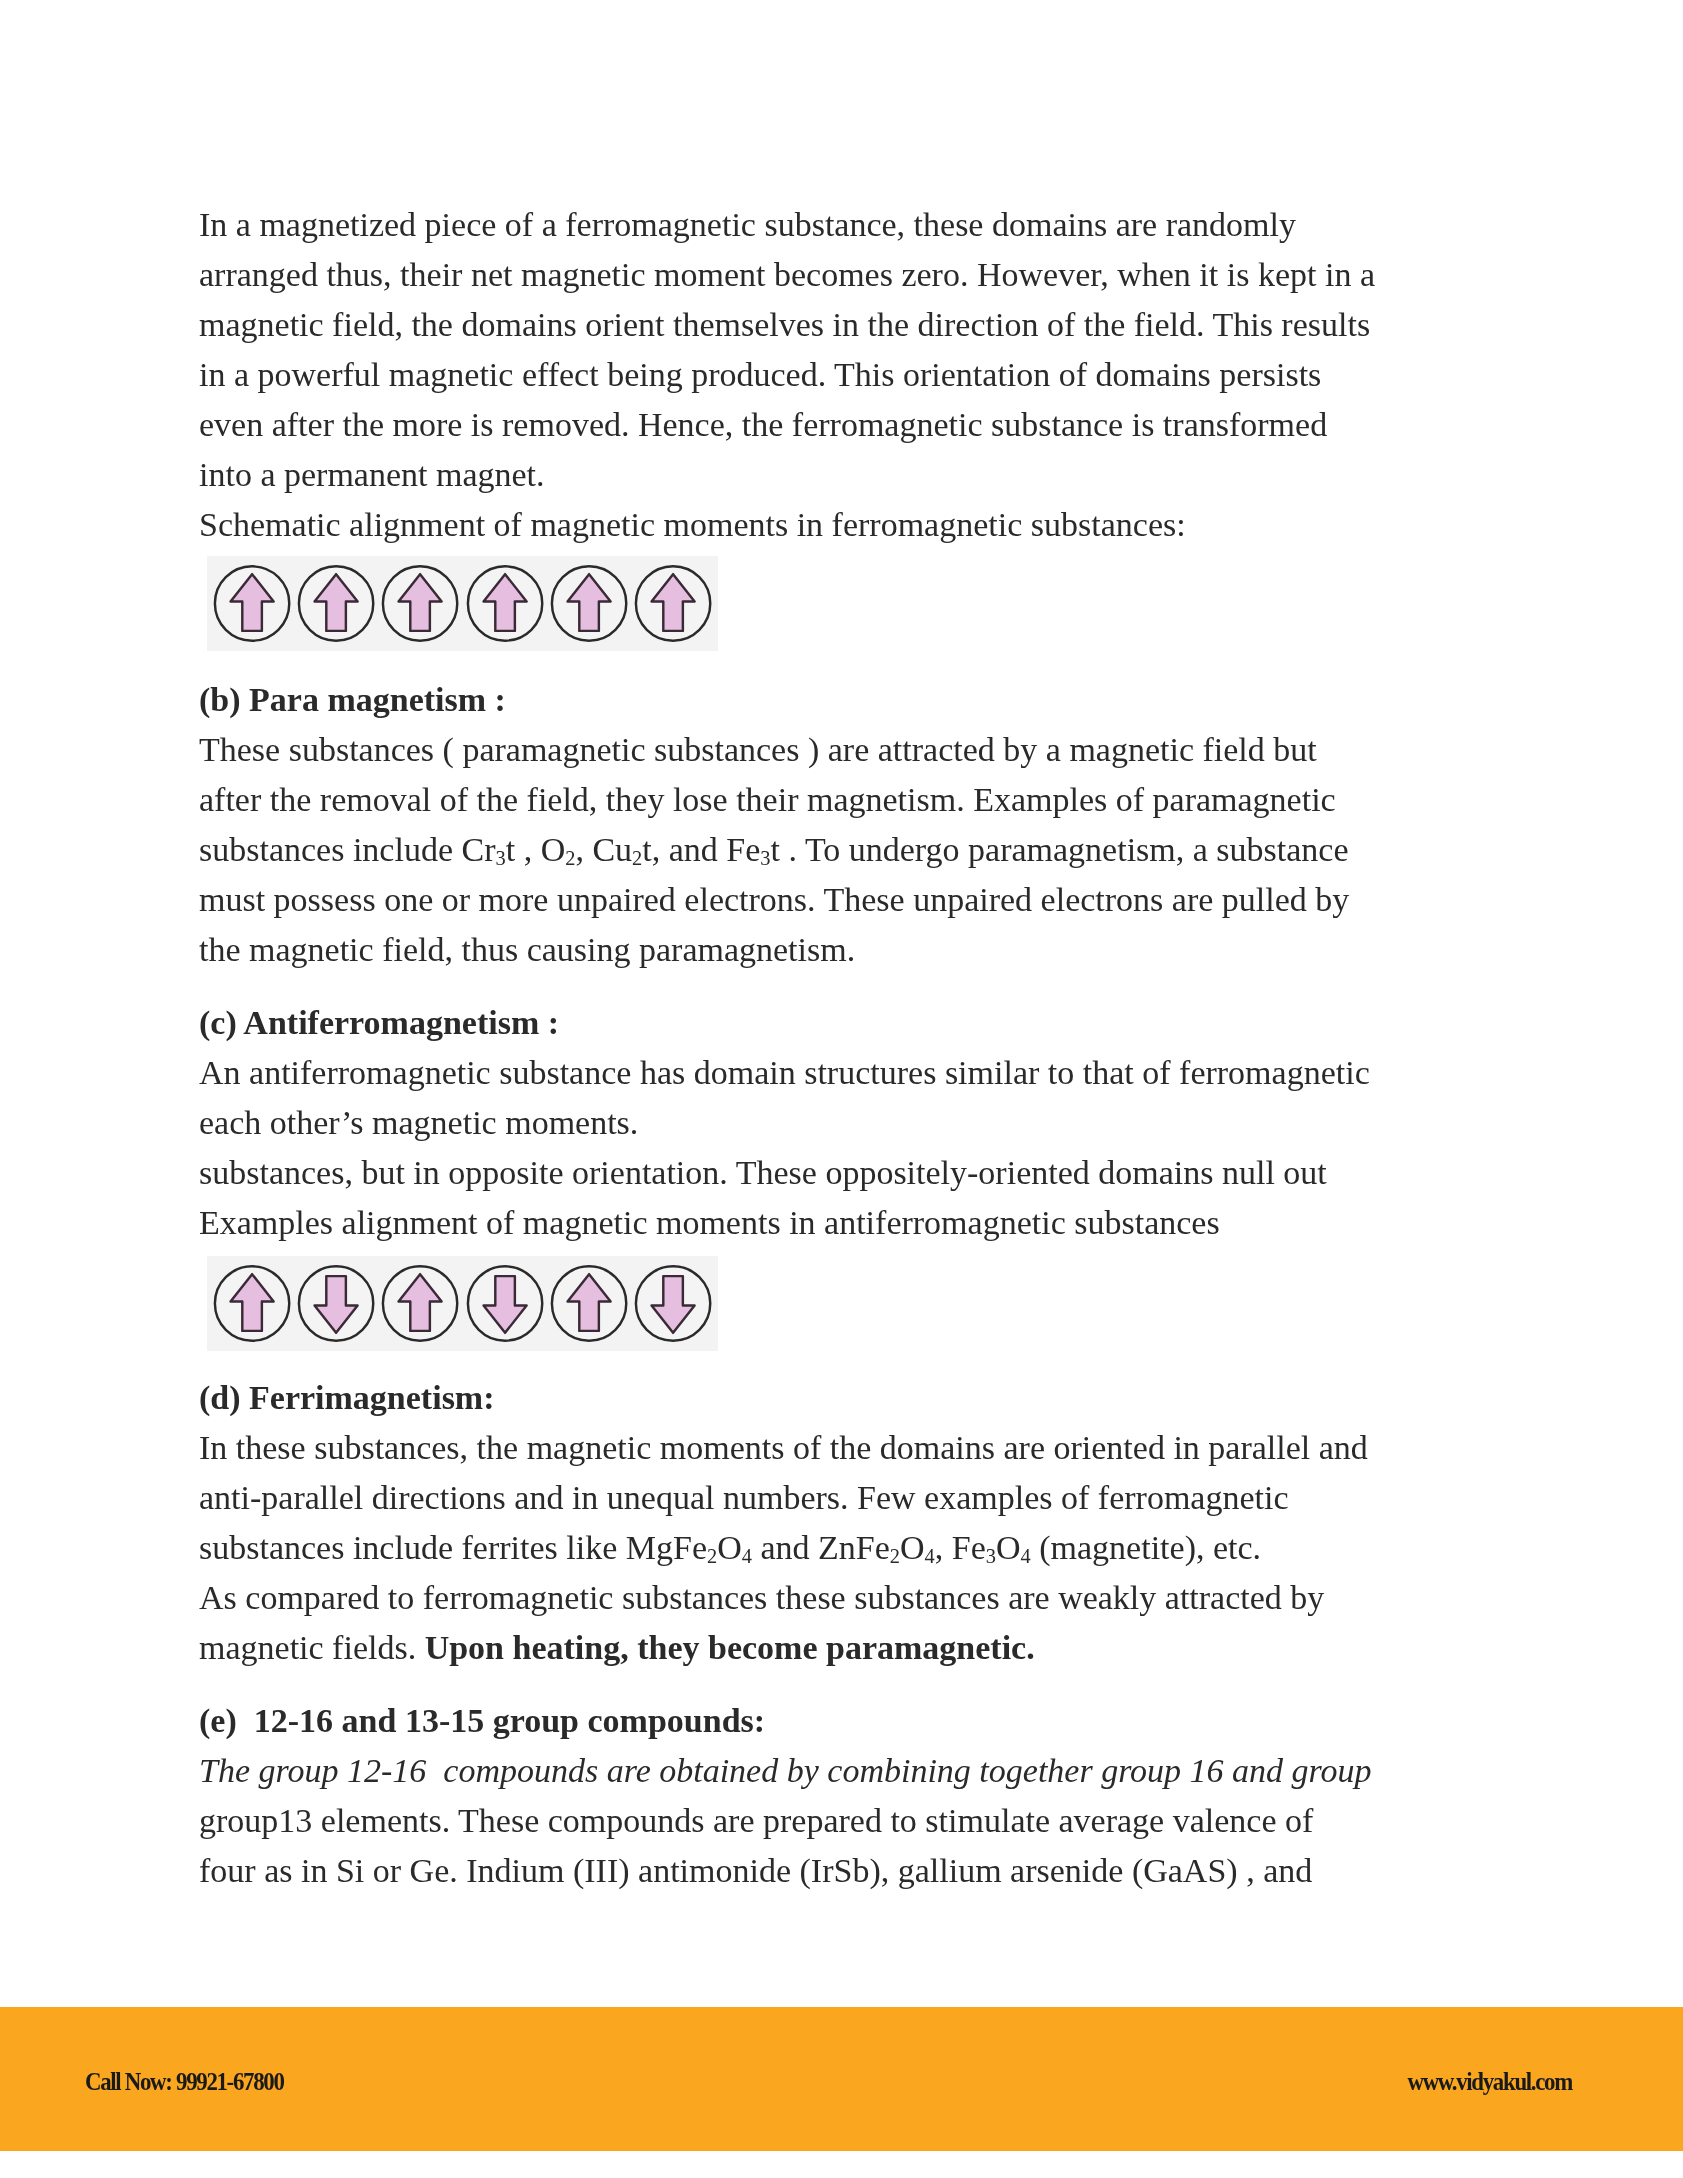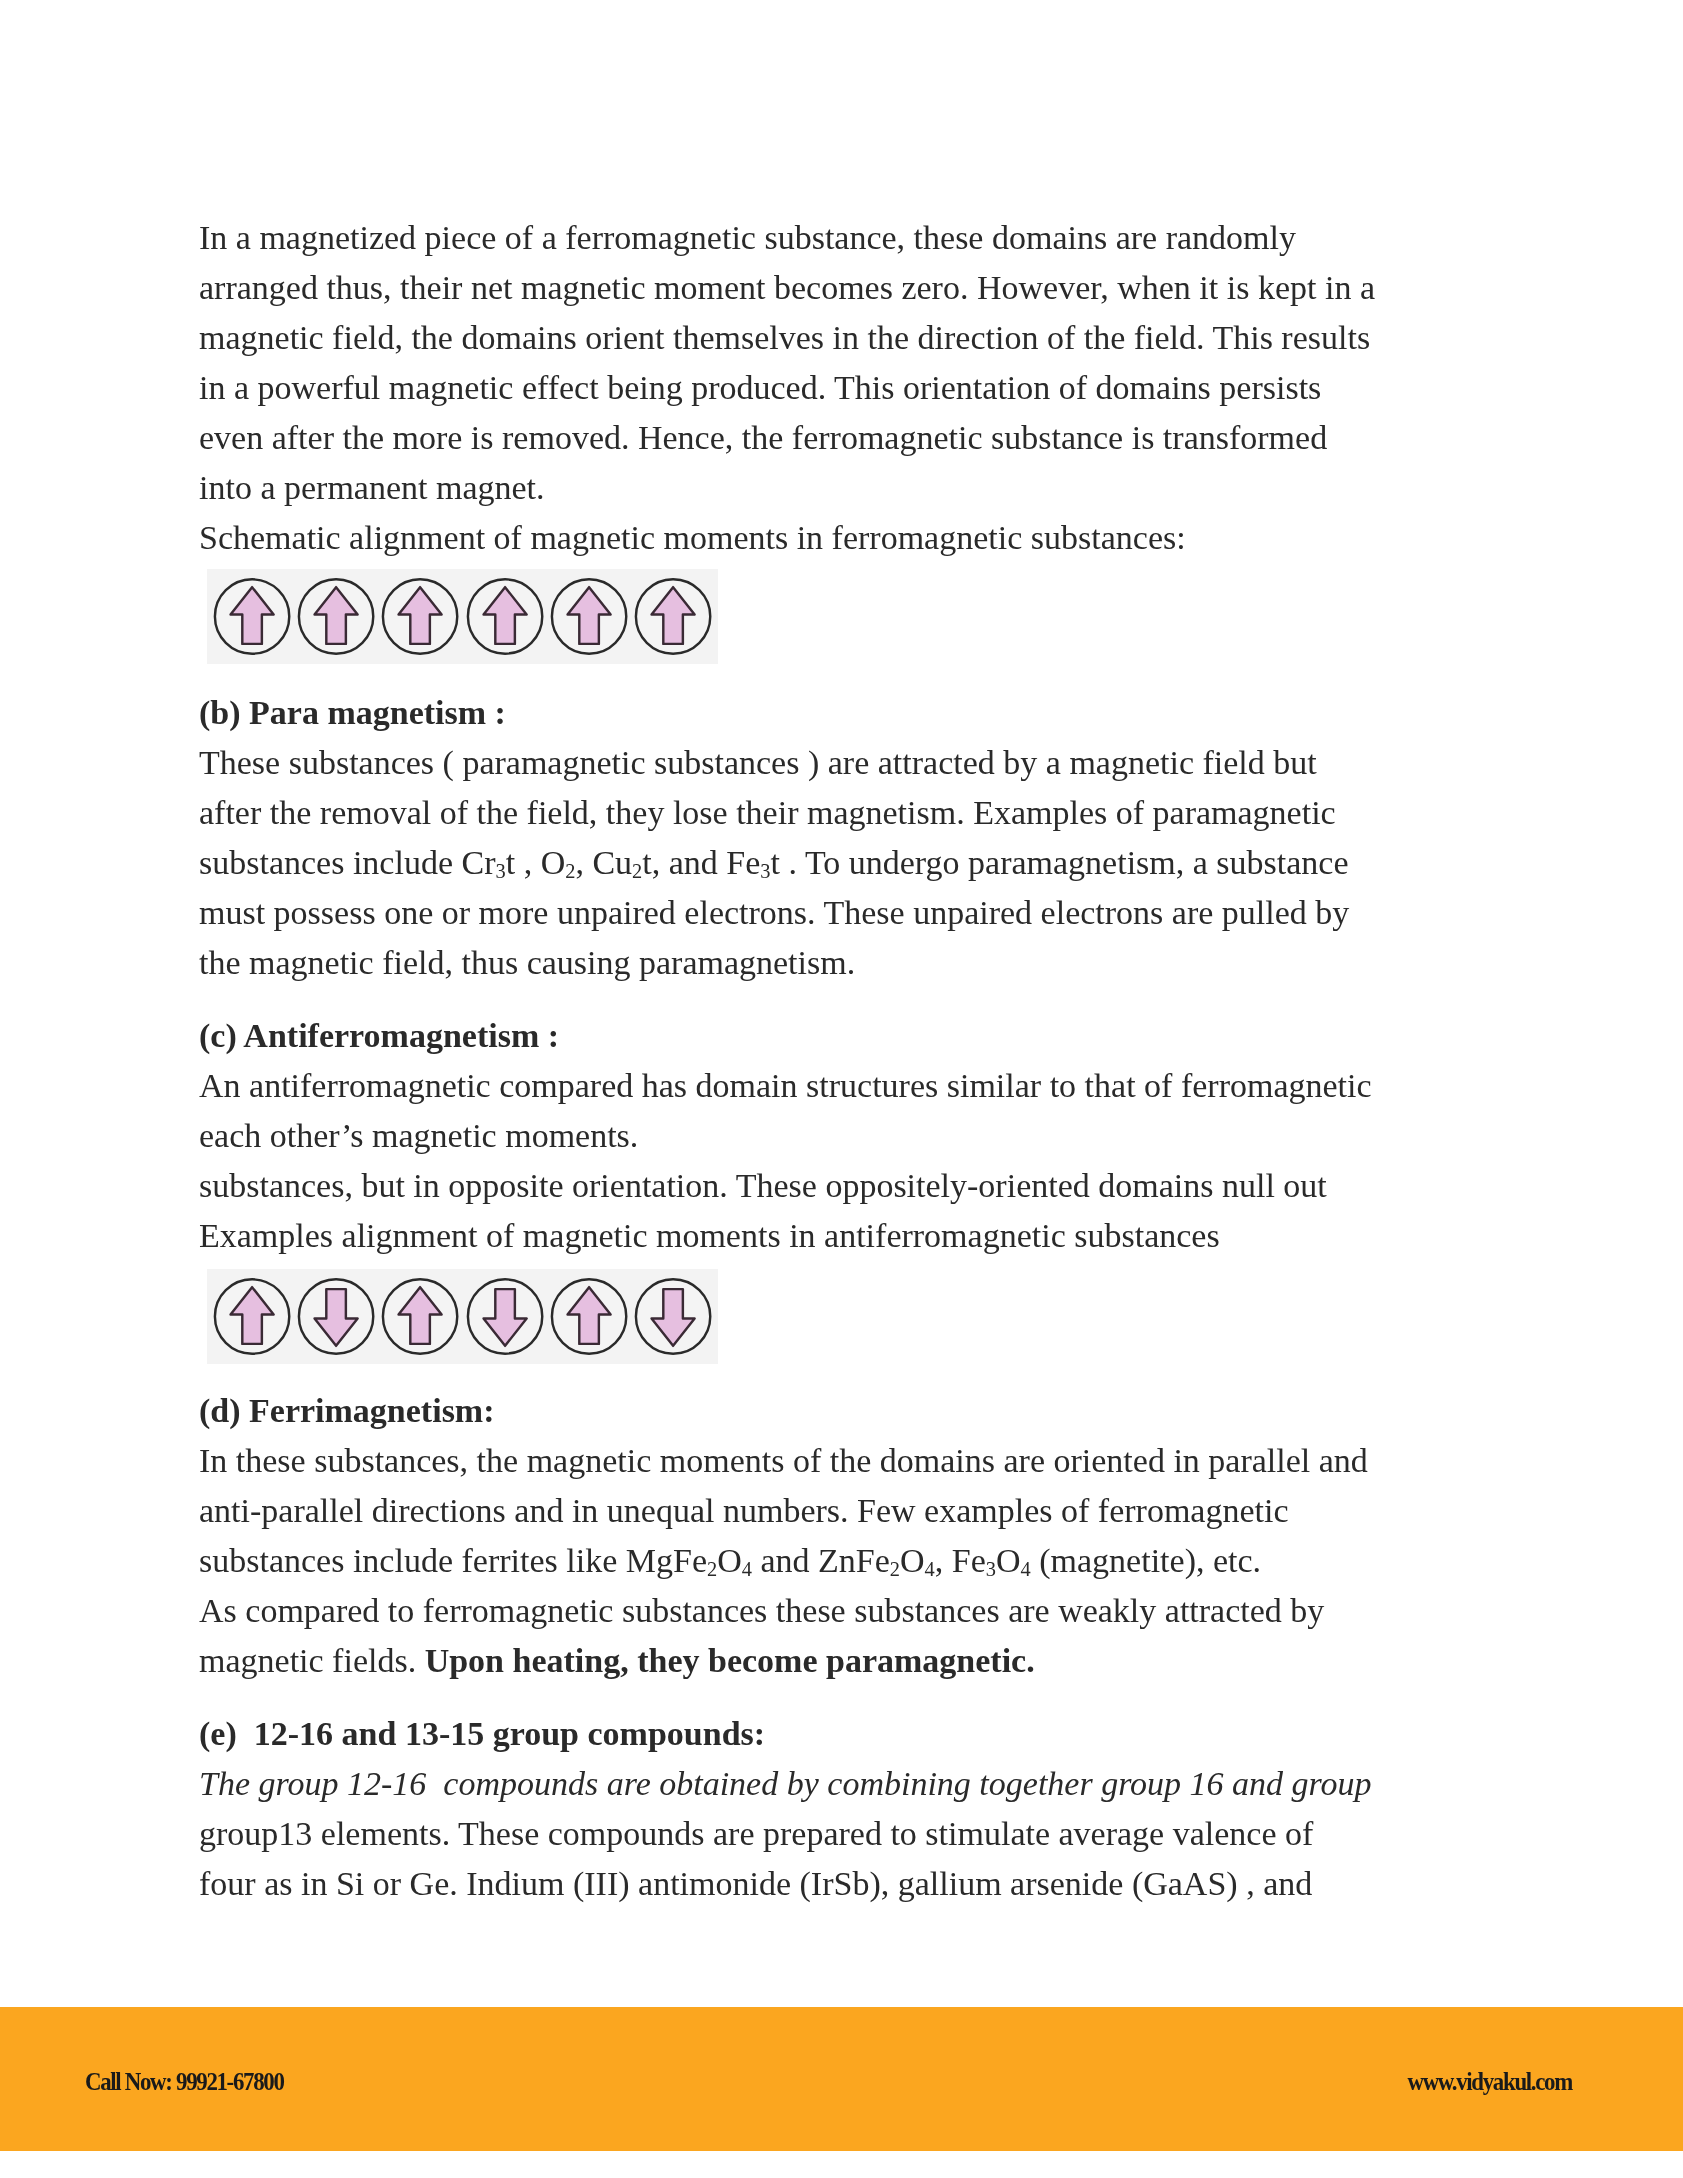--- a/index.html
+++ b/index.html
@@ -1,19 +1,19 @@
 <!DOCTYPE html>
 <html><head>
   <meta charset="utf-8">
   <style>
     html, body { margin: 0; padding: 0; background: #ffffff; }
     body { width: 1683px; height: 2178px; position: relative; overflow: hidden; }
     .page { position: absolute; left: 0; top: 0; width: 1683px; height: 2178px; }
     .content {
-      position: absolute; left: 199px; top: 213px; width: 1307px;
+      position: absolute; left: 199px; top: 200px; width: 1307px;
       font-family: "Liberation Serif", "DejaVu Serif", serif;
       font-size: 34px; color: #2a2a2a; line-height: 50px;
     }
     .line { display: block; white-space: nowrap; height: 50px; }
     .heading { font-weight: bold; }
     .gap { height: 23px; }
     sub { font-size: 60%; vertical-align: -0.18em; line-height: 0; }
     .moments { display: flex; gap: 2px; height: 95px; align-items: center; margin: 4px 0 0 8px; background: #f3f3f3; width: 511px; padding: 0 4px; box-sizing: border-box; }
     .moment { width: 83px; height: 83px; display: block; }
     .row-1 { margin-top: 6px; margin-bottom: 24px; }
@@ -76,21 +76,21 @@
       <span class="line">after the removal of the field, they lose their magnetism. Examples of paramagnetic</span>
       <span class="line"><span>substances include Cr</span><sub>3</sub><span>t , O</span><sub>2</sub><span>, Cu</span><sub>2</sub><span>t, and Fe</span><sub>3</sub><span>t . To undergo paramagnetism, a substance</span></span>
       <span class="line">must possess one or more unpaired electrons. These unpaired electrons are pulled by</span>
       <span class="line">the magnetic field, thus causing paramagnetism.</span>
     </div>
 
     <div class="gap"></div>
 
     <div>
       <span class="line heading">(c) Antiferromagnetism :</span>
-      <span class="line">An antiferromagnetic compared has domain structures similar to that of ferromagnetic</span>
+      <span class="line">An antiferromagnetic substance has domain structures similar to that of ferromagnetic</span>
       <span class="line">each other’s magnetic moments.</span>
       <span class="line">substances, but in opposite orientation. These oppositely-oriented domains null out</span>
       <span class="line">Examples alignment of magnetic moments in antiferromagnetic substances</span>
     </div>
 
     <div class="moments row-2">
       <svg class="moment" viewBox="0 0 84 84">
           <circle cx="42" cy="42" r="38" fill="#f4f4f4" stroke="#2a2a2a" stroke-width="2.5"></circle>
           <path d="M42 12 L64 40 L52 40 L52 70 L32 70 L32 40 L20 40 Z" fill="#e6bfe0" stroke="#3a2a35" stroke-width="2.5" stroke-linejoin="round"></path>
         </svg>

